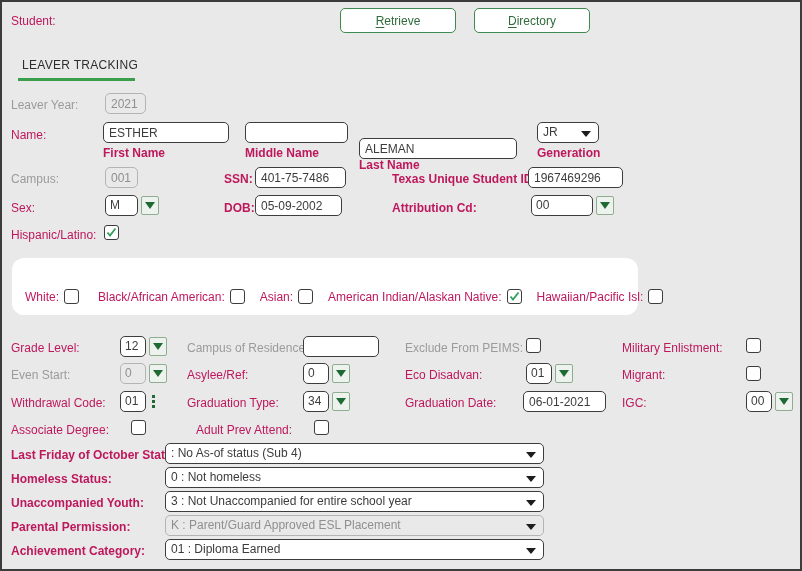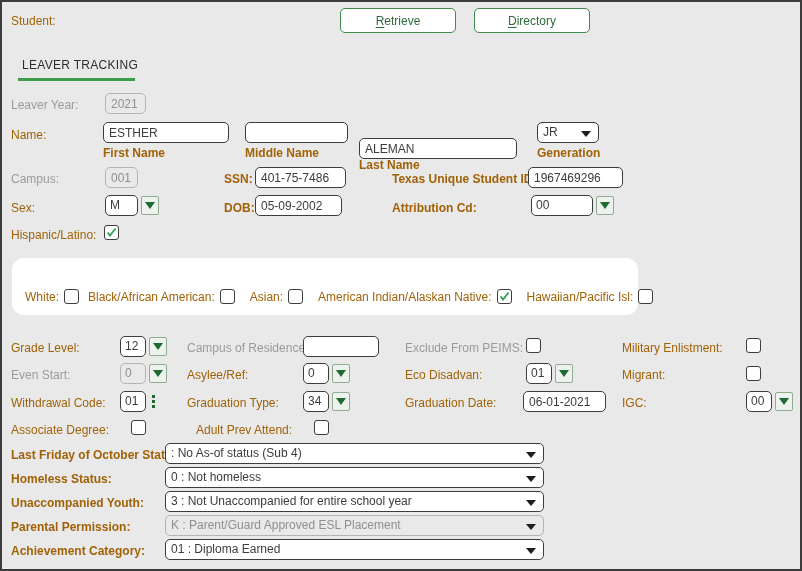--- a/index.html
+++ b/index.html
@@ -18,21 +18,21 @@
     background: #e9e9e9;
     border: 2px solid #3c3c3c;
     overflow: hidden;
     font-size: 12px;
     color: #1d1d1d;
   }
 
   
   .lbl {
     font-size: 12px;
-    color: #a16207;
+    color: #be185d;
     white-space: nowrap;
     line-height: 14px;
   }
   .lbl.dim { color: #9b9b9b; }
 
   .tbox {
     box-sizing: border-box;
     height: 21px;
     background: #ffffff;
     border: 1px solid #3d3d3d;
@@ -235,21 +235,21 @@
         <path d="M1.5 5.5 L4 8.5 L9.5 1.5" stroke="#2fa05a" stroke-width="1.8" fill="none"></path>
       </svg>
   </div>
 
   <div class="abs" style="left:10px; top:256px; width:626px; height:57px; background:#ffffff; border-radius:12px;">
 
     <div style="position:absolute; left:13px; top:31px; display:flex; align-items:center; gap:5px;">
       <span class="lbl">White:</span>
       <span class="cbx"></span>
 
-      <span class="lbl" style="margin-left:4px;">Black/African American:</span>
+      <span class="lbl" style="margin-left:14px;">Black/African American:</span>
       <span class="cbx"></span>
 
       <span class="lbl" style="margin-left:10px;">Asian:</span>
       <span class="cbx"></span>
 
       <span class="lbl" style="margin-left:10px;">American Indian/Alaskan Native:</span>
       <span class="cbx">
         <svg width="11" height="11" viewBox="0 0 11 11">
             <path d="M1.5 5.5 L4 8.5 L9.5 1.5" stroke="#2fa05a" stroke-width="1.8" fill="none"></path>
           </svg>

